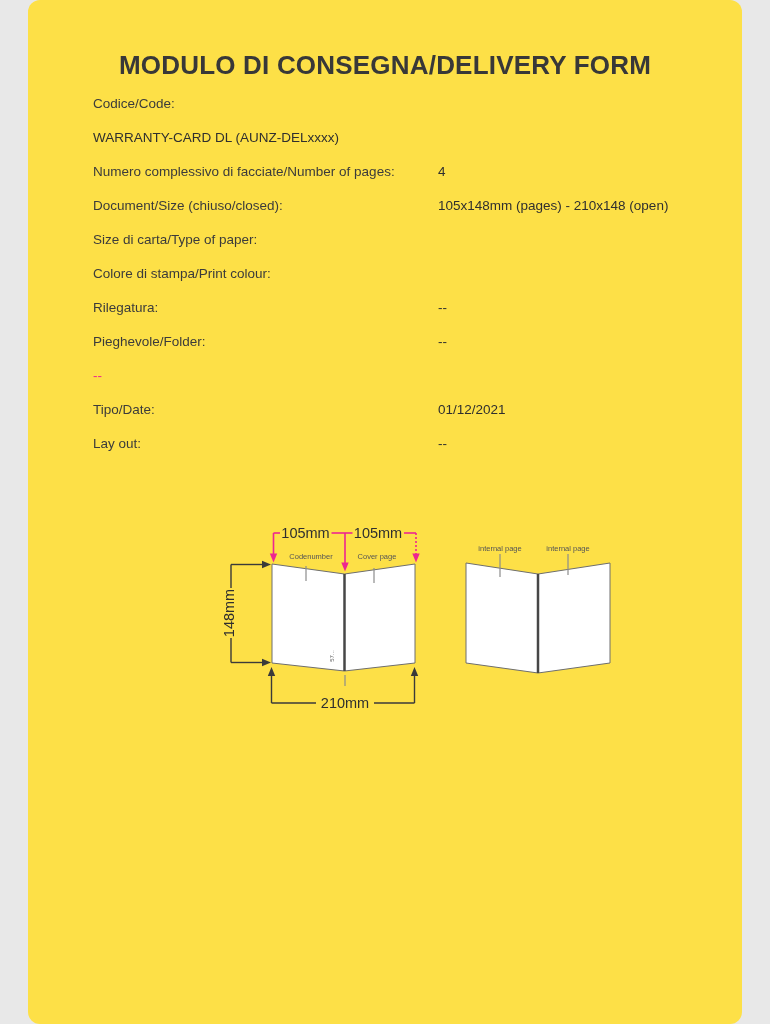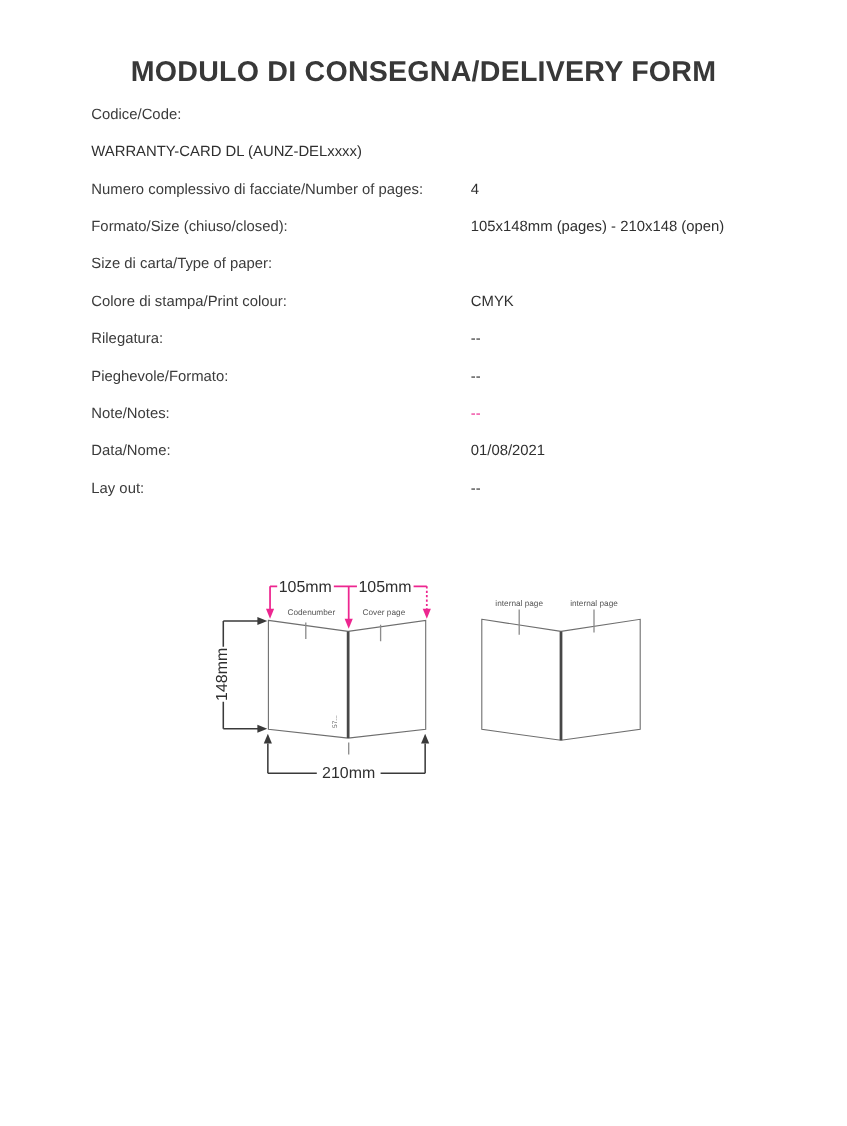--- a/index.html
+++ b/index.html
@@ -1,32 +1,33 @@
 <!DOCTYPE html>
 <html><head>
 <meta charset="utf-8">
 <style>
   html,body{margin:0;padding:0;background:#e8e8e8;}
   .page{
     position:relative;
-    width:770px;height:1024px;
+    width:714px;height:1024px;
     margin:0 auto;
-    background:#ffffff;
+    background:#fde047;
     font-family:"Liberation Sans", sans-serif;
     color:#3b3b3b;
     overflow:hidden;
+    border-radius:12px;
   }
   .title{
     position:absolute;top:50px;left:0;width:100%;
     text-align:center;
     font-size:26px;font-weight:600;color:#383838;
     letter-spacing:0.2px;
   }
   .rows{
-    position:absolute;left:83px;top:86px;width:660px;
+    position:absolute;left:65px;top:86px;width:660px;
   }
   .row{
     display:grid;
     grid-template-columns:345px 1fr;
     height:34px;
     align-items:center;
     font-size:13.5px;
   }
   .row .label{color:#3b3b3b;}
   .row .value{color:#2f2f2f;}
@@ -52,45 +53,43 @@
       <span class="label">Codice/Code:</span>
     </div>
     <div class="row">
       <span class="value">WARRANTY-CARD DL (AUNZ-DELxxxx)</span>
     </div>
     <div class="row">
       <span class="label">Numero complessivo di facciate/Number of pages:</span>
       <span class="value">4</span>
     </div>
     <div class="row">
-      <span class="label">Formato/Size (chiuso/closed):</span>
+      <span class="label">Document/Size (chiuso/closed):</span>
       <span class="value">105x148mm (pages) - 210x148 (open)</span>
     </div>
     <div class="row">
       <span class="label">Size di carta/Type of paper:</span>
     </div>
     <div class="row">
       <span class="label">Colore di stampa/Print colour:</span>
-      <span class="value">CMYK</span>
     </div>
     <div class="row">
       <span class="label">Rilegatura:</span>
       <span class="value">--</span>
     </div>
     <div class="row">
-      <span class="label">Pieghevole/Formato:</span>
+      <span class="label">Pieghevole/Folder:</span>
       <span class="value">--</span>
     </div>
     <div class="row">
-      <span class="label">Note/Notes:</span>
       <span class="value accent">--</span>
     </div>
     <div class="row">
-      <span class="label">Data/Nome:</span>
-      <span class="value">01/08/2021</span>
+      <span class="label">Tipo/Date:</span>
+      <span class="value">01/12/2021</span>
     </div>
     <div class="row">
       <span class="label">Lay out:</span>
       <span class="value">--</span>
     </div>
   </div>
 
   <svg class="diagram" viewBox="0 0 450 210" width="450" height="210">
 
     <g>

